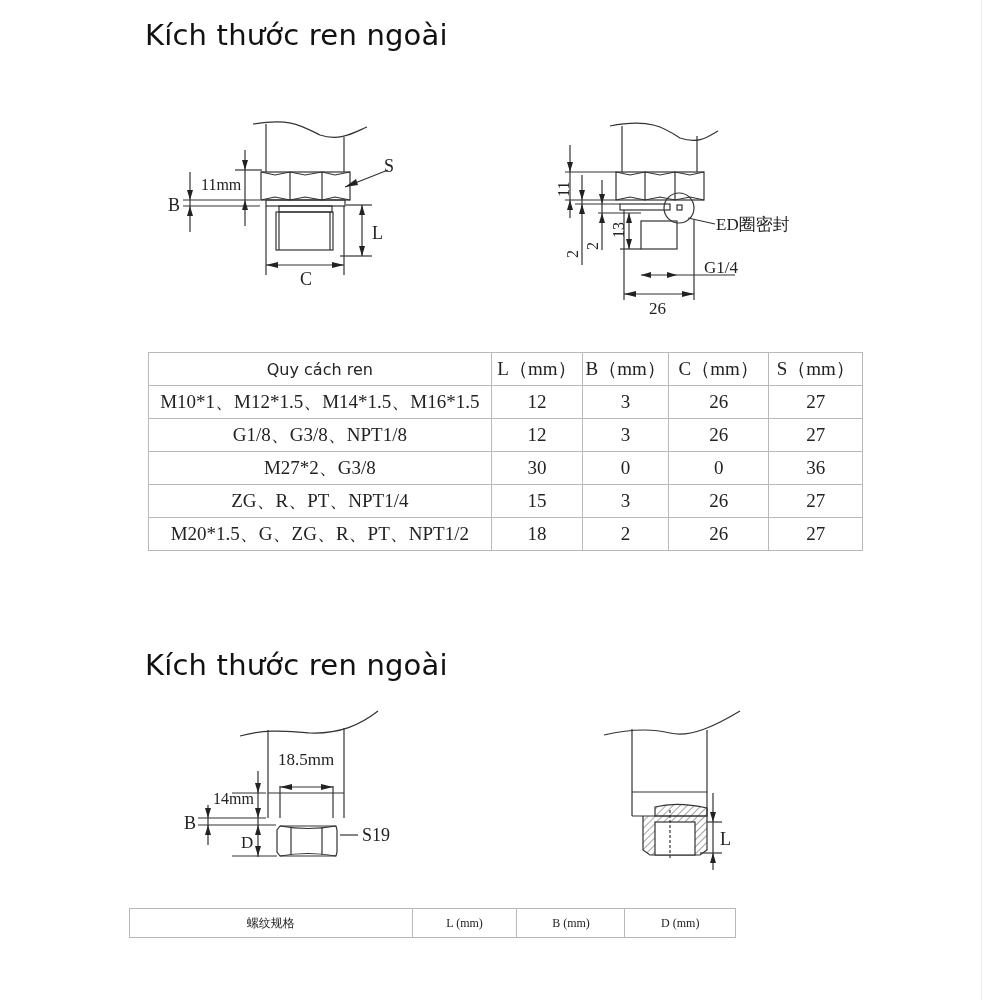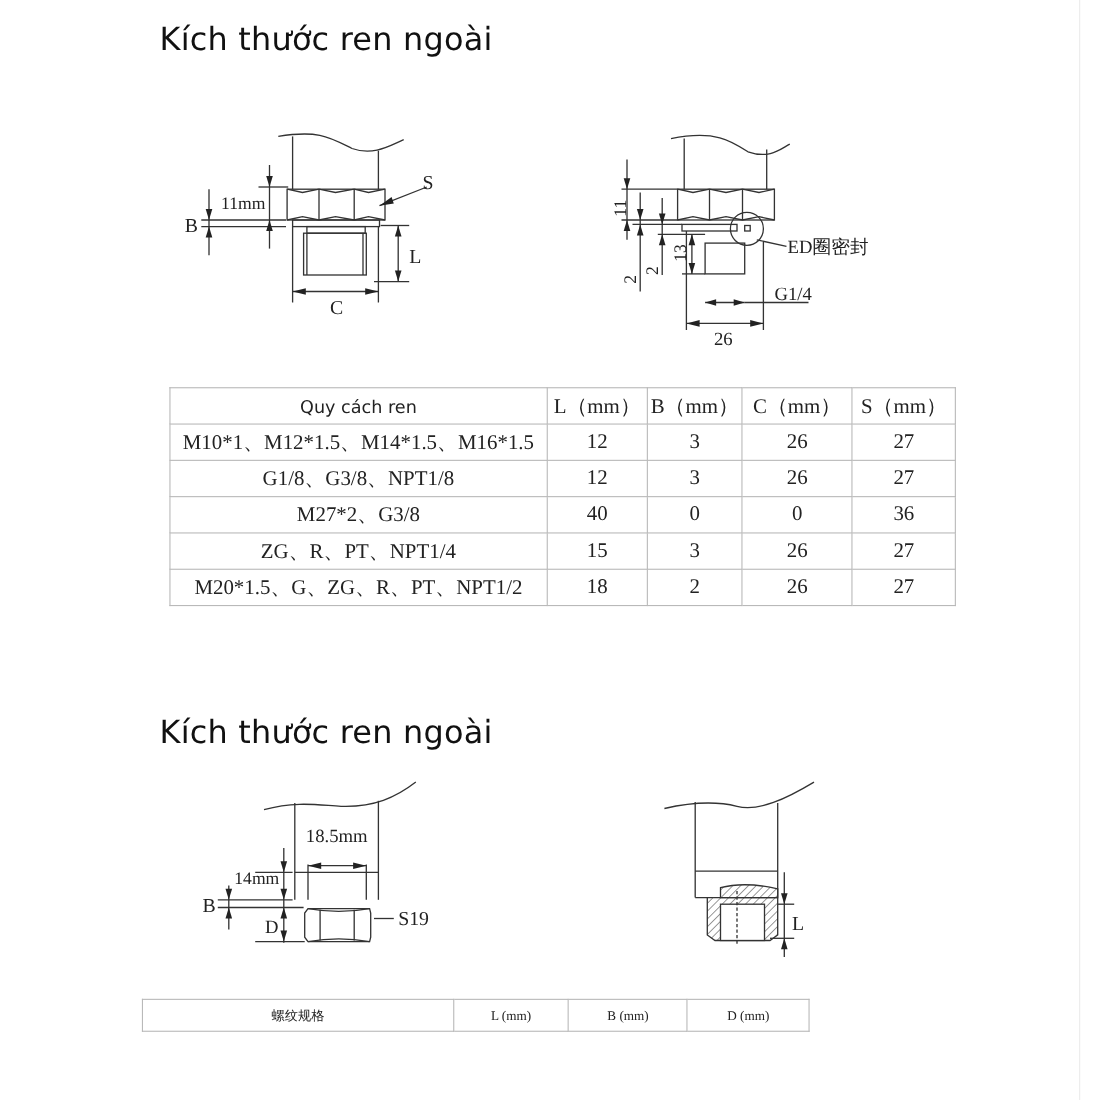--- a/index.html
+++ b/index.html
@@ -4,21 +4,21 @@
 <style>
   html, body { margin:0; padding:0; background:#ffffff; }
   body { width:1000px; height:1000px; position:relative; overflow:hidden; font-family:"DejaVu Sans", sans-serif; color:#111; }
   .heading { position:absolute; left:145px; font-family:"DejaVu Sans", sans-serif; font-size:29px; color:#111; letter-spacing:0.2px; }
   .h1 { top:18px; }
   .h2 { top:648px; }
   svg.diag { position:absolute; overflow:visible; }
   svg text { font-family:"Liberation Serif", serif; fill:#222; }
   table.spec { position:absolute; border-collapse:collapse; background:#fff; }
   table.spec td { border:1px solid #b9b9b9; text-align:center; color:#222; padding:0; }
-  .t1 { left:154px; top:352px; width:715px; font-family:"Liberation Serif", serif; font-size:19px; }
+  .t1 { left:148px; top:352px; width:715px; font-family:"Liberation Serif", serif; font-size:19px; }
   .t1 tr { height:33px; }
   .t1 td.hdr-first { font-family:"DejaVu Sans", sans-serif; font-size:16px; }
   .t2 { left:129px; top:908px; width:607px; font-family:"Liberation Serif", serif; font-size:12px; }
   .t2 tr { height:29px; }
   .t2 tr.r2 { height:27px; }
   .right-rule { position:absolute; left:981px; top:0; width:1px; height:1000px; background:#ececec; }
 </style>
 </head>
 <body>
 
@@ -151,21 +151,21 @@
   </tr>
   <tr>
     <td>G1/8、G3/8、NPT1/8</td>
     <td>12</td>
     <td>3</td>
     <td>26</td>
     <td>27</td>
   </tr>
   <tr>
     <td>M27*2、G3/8</td>
-    <td>40</td>
+    <td>30</td>
     <td>0</td>
     <td>0</td>
     <td>36</td>
   </tr>
   <tr>
     <td>ZG、R、PT、NPT1/4</td>
     <td>15</td>
     <td>3</td>
     <td>26</td>
     <td>27</td>

